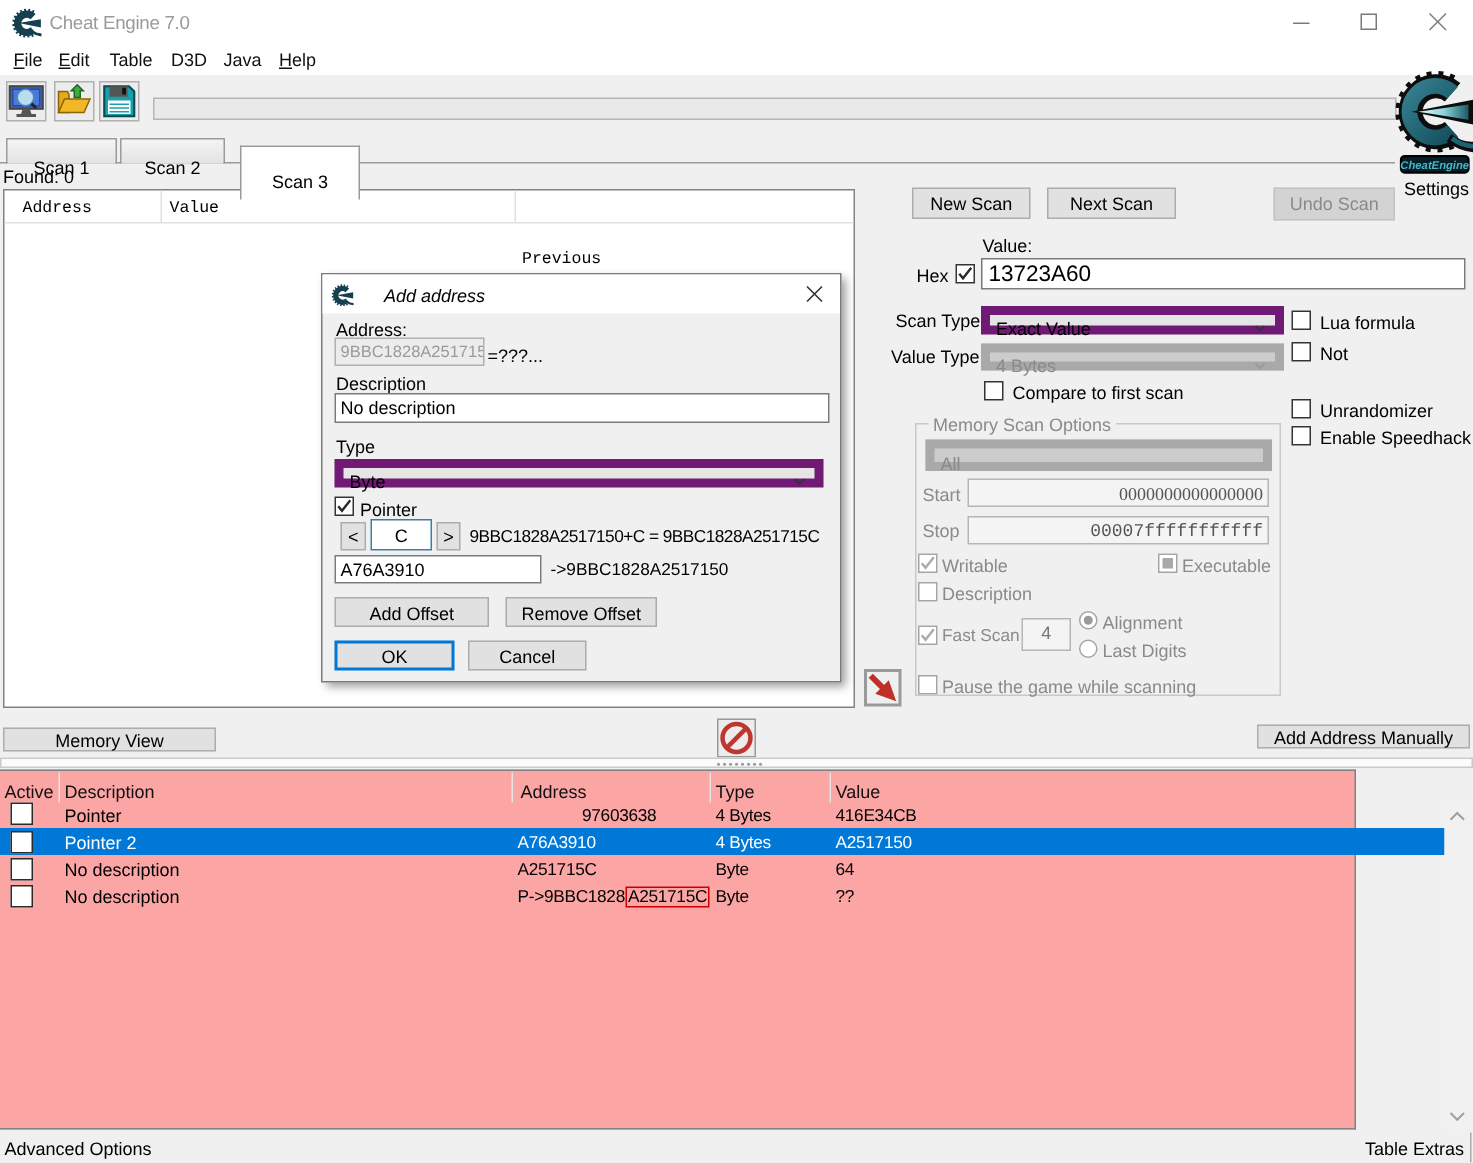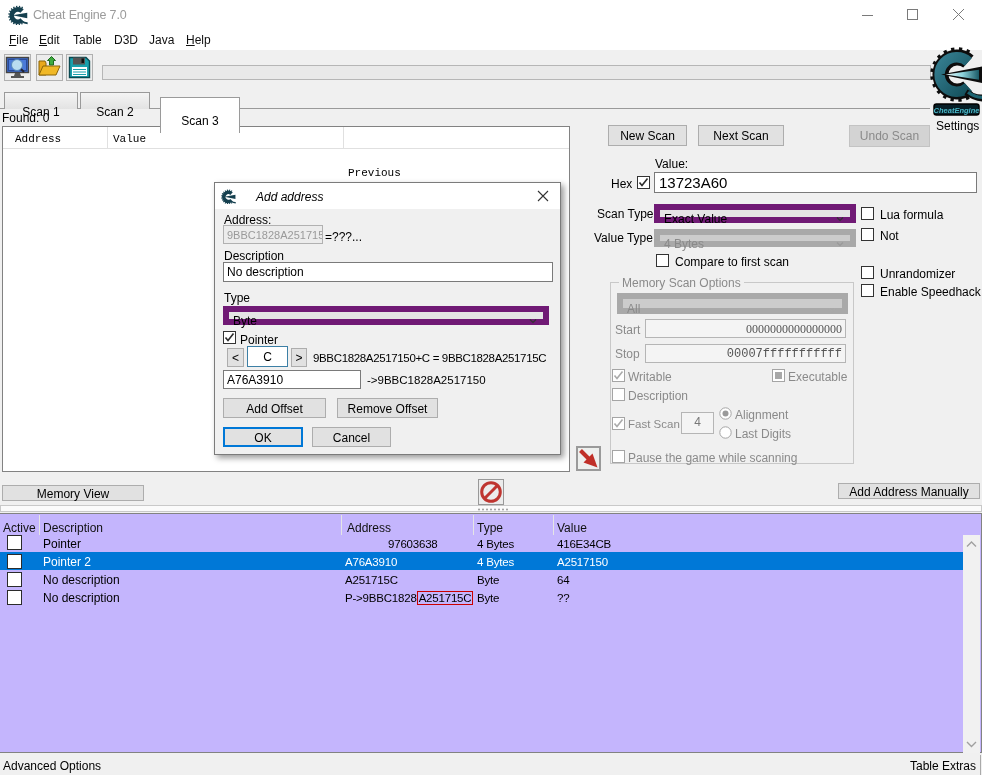--- a/index.html
+++ b/index.html
@@ -38,21 +38,21 @@
 .combo-dis{background:#ccc;border-color:#a9a9a9;color:#8a8a8a;}
 .chev{position:absolute;right:6px;top:5px;width:8px;height:8px;}
 
 .cb{position:absolute;width:13px;height:13px;background:#fff;border:1px solid #333;}
 .cb-dis{border-color:#a5a5a5;}
 .lbl{position:absolute;font-size:12px;white-space:nowrap;}
 .gray{color:#8a8a8a;}
 
 #msgroup{left:610px;top:282px;width:244px;height:182px;border:1px solid #c8c8c8;}
 
-#bottable{left:0;top:513px;width:982px;height:240px;background:#c4b5fd;border-top:1px solid #828282;border-bottom:1px solid #828282;border-right:1px solid #828282;}
+#bottable{left:0;top:513px;width:904px;height:240px;background:#fca5a5;border-top:1px solid #828282;border-bottom:1px solid #828282;border-right:1px solid #828282;}
 .bh{position:absolute;top:7px;font-size:12px;color:#111;}
 .bhv{position:absolute;top:1px;width:1px;height:20px;background:#e5e5e5;}
 .brow{position:absolute;left:0;width:963px;height:18px;font-size:12px;}
 .brow span{position:absolute;top:3px;white-space:nowrap;}
 .brow span.hx{font-size:11.5px;letter-spacing:-0.2px;top:3.5px;}
 .rowcb{position:absolute;left:7px;width:15px;height:15px;background:#fff;border:1px solid #2b2b2b;}
 #statusbar{left:0;top:755px;width:982px;height:20px;background:#f0f0f0;font-size:12px;}
 
 #dlg{left:214px;top:182px;width:347px;height:273px;background:#f0f0f0;border:1px solid #7b7b7b;box-shadow:3px 3px 6px rgba(0,0,0,.4);z-index:10;}
 #dlg-title{position:absolute;left:0;top:0;width:345px;height:26px;background:#fff;}

